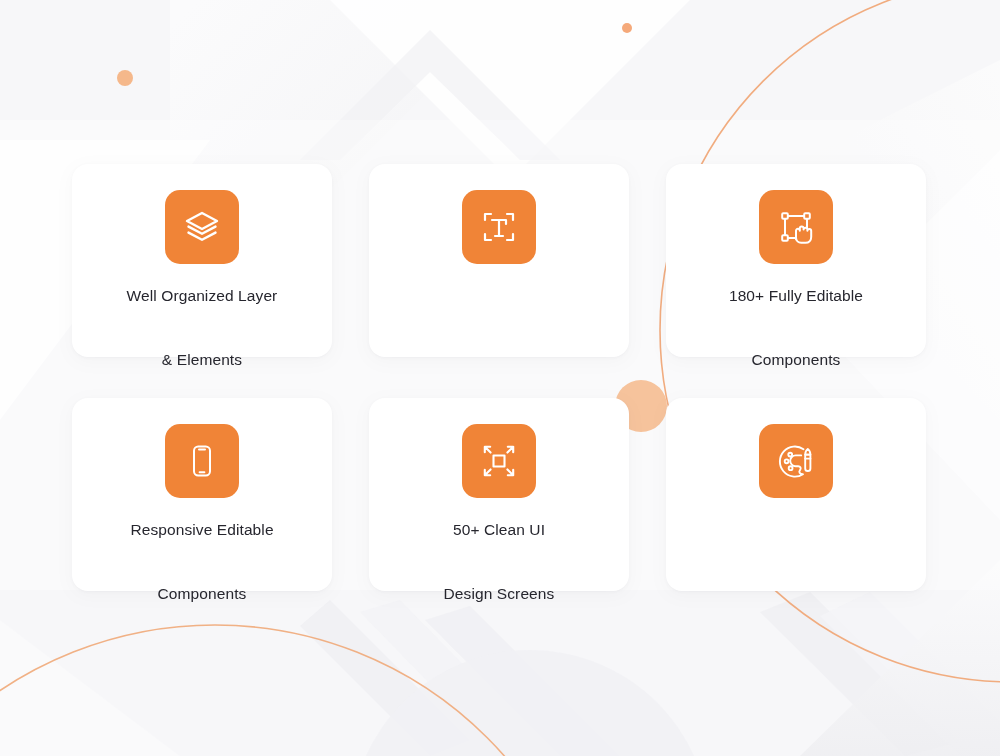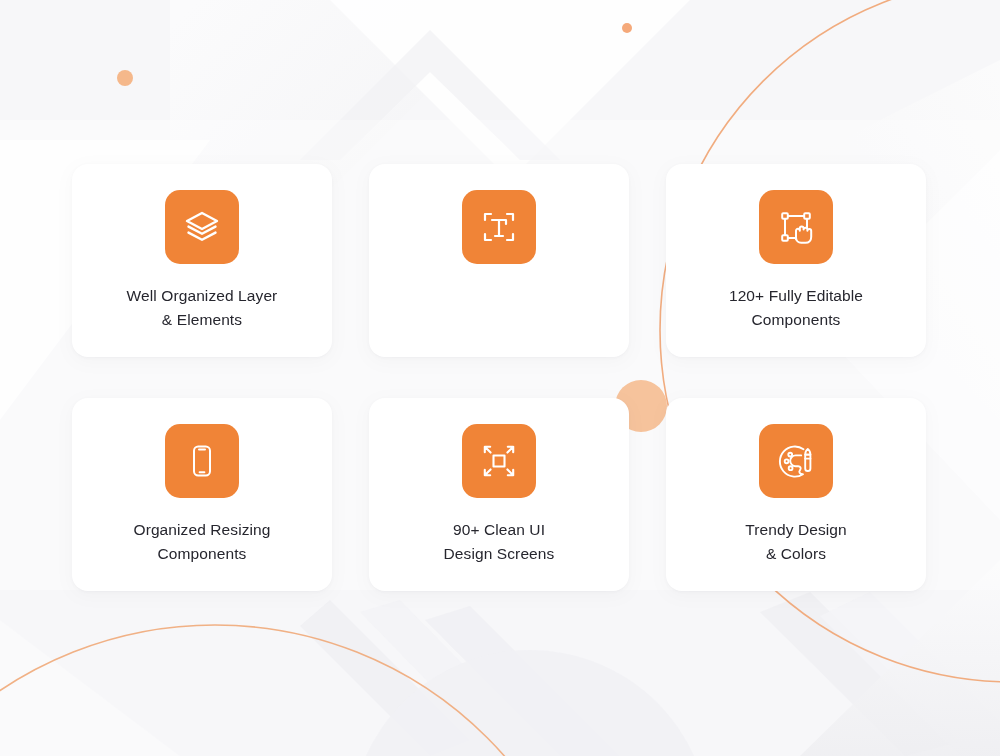--- a/index.html
+++ b/index.html
@@ -47,21 +47,21 @@
   .card-text{
     margin-top:20px;
     text-align:center;
     color:#26262e;
     font-size:15.5px;
     line-height:23.5px;
     letter-spacing:0.1px;
     font-weight:400;
     padding:0 10px;
   }
-  .card-text .l2{display:block;}
+  .card-text .l2{display:block;margin-top:40px;}
 </style>
 </head>
 <body>
 
 <div id="stage">
 
   <svg id="bg-deco" viewBox="0 0 1000 756" width="1000" height="756" xmlns="http://www.w3.org/2000/svg">
     <defs>
       <linearGradient id="gFade1" x1="0" y1="0" x2="1" y2="1">
         <stop offset="0%" stop-color="#ffffff" stop-opacity="1"></stop>
@@ -149,69 +149,65 @@
           <path d="M9 9 H31 V31 H9 Z"></path>
           <rect x="6.2" y="6.2" width="5.6" height="5.6" rx="1" fill="#f08437"></rect>
           <rect x="28.2" y="6.2" width="5.6" height="5.6" rx="1" fill="#f08437"></rect>
           <rect x="6.2" y="28.2" width="5.6" height="5.6" rx="1" fill="#f08437"></rect>
 
           <path d="M20 32.5 v-8.8 a1.9 1.9 0 0 1 3.8 0 v-2.4 a1.9 1.9 0 0 1 3.8 0 v1.3 a1.9 1.9 0 0 1 3.8 0 v1.2
                    a1.9 1.9 0 0 1 3.8 0 v6.2 c0 3.6-2.4 5.8-5.6 5.8 h-4.4 c-2.9 0-5.2-2.1-5.2-5.2 z" fill="#f08437"></path>
         </svg>
       </div>
       <div class="card-text">
-        <span>120+ Fully Editable</span>
+        <span>180+ Fully Editable</span>
         <span class="l2">Components</span>
       </div>
     </div>
 
     <div class="card">
       <div class="icon-box">
         <svg width="40" height="40" viewBox="0 0 40 40" fill="none" stroke="#ffffff" stroke-width="2" stroke-linejoin="round" stroke-linecap="round">
           <rect x="12" y="5.5" width="16" height="29" rx="4.2"></rect>
           <path d="M17 8.4 h6"></path>
           <path d="M17.6 31.2 h4.8"></path>
         </svg>
       </div>
       <div class="card-text">
-        <span>Organized Resizing</span>
+        <span>Responsive Editable</span>
         <span class="l2">Components</span>
       </div>
     </div>
 
     <div class="card">
       <div class="icon-box">
         <svg width="40" height="40" viewBox="0 0 40 40" fill="none" stroke="#ffffff" stroke-width="2.1" stroke-linejoin="round" stroke-linecap="round">
           <rect x="14.5" y="14.5" width="11" height="11"></rect>
           <path d="M11.2 5.8 L5.8 5.8 L5.8 11.2 M5.8 5.8 L11.6 11.6"></path>
           <path d="M28.8 5.8 L34.2 5.8 L34.2 11.2 M34.2 5.8 L28.4 11.6"></path>
           <path d="M11.2 34.2 L5.8 34.2 L5.8 28.8 M5.8 34.2 L11.6 28.4"></path>
           <path d="M28.8 34.2 L34.2 34.2 L34.2 28.8 M34.2 34.2 L28.4 28.4"></path>
         </svg>
       </div>
       <div class="card-text">
-        <span>90+ Clean UI</span>
+        <span>50+ Clean UI</span>
         <span class="l2">Design Screens</span>
       </div>
     </div>
 
     <div class="card">
       <div class="icon-box">
         <svg width="40" height="40" viewBox="0 0 40 40" fill="none" stroke="#ffffff" stroke-width="1.9" stroke-linejoin="round" stroke-linecap="round">
           <path d="M27.5 8.3 A15 15 0 1 0 27 33.2 c-3.6 0-4.4-2.4-3-4.1 1.5-1.8.4-3.9-1.8-3.9 h-2.6
                    a5.4 5.4 0 0 1 0-10.8 h5.6"></path>
           <circle cx="14.2" cy="13.6" r="1.9"></circle>
           <circle cx="10.6" cy="20.3" r="1.9"></circle>
           <circle cx="14.6" cy="27.2" r="1.9"></circle>
 
           <path d="M29.2 13.6 c0-2.4 1.2-4.6 2.6-5.6 1.4 1 2.6 3.2 2.6 5.6 z"></path>
           <path d="M29.2 13.6 h5.2 v13.8 a2.6 2.6 0 0 1 -5.2 0 z"></path>
           <path d="M29.2 17.6 h5.2"></path>
         </svg>
       </div>
-      <div class="card-text">
-        <span>Trendy Design</span>
-        <span class="l2">&amp; Colors</span>
-      </div>
     </div>
 
   </div>
 </div>
 
 </body></html>

